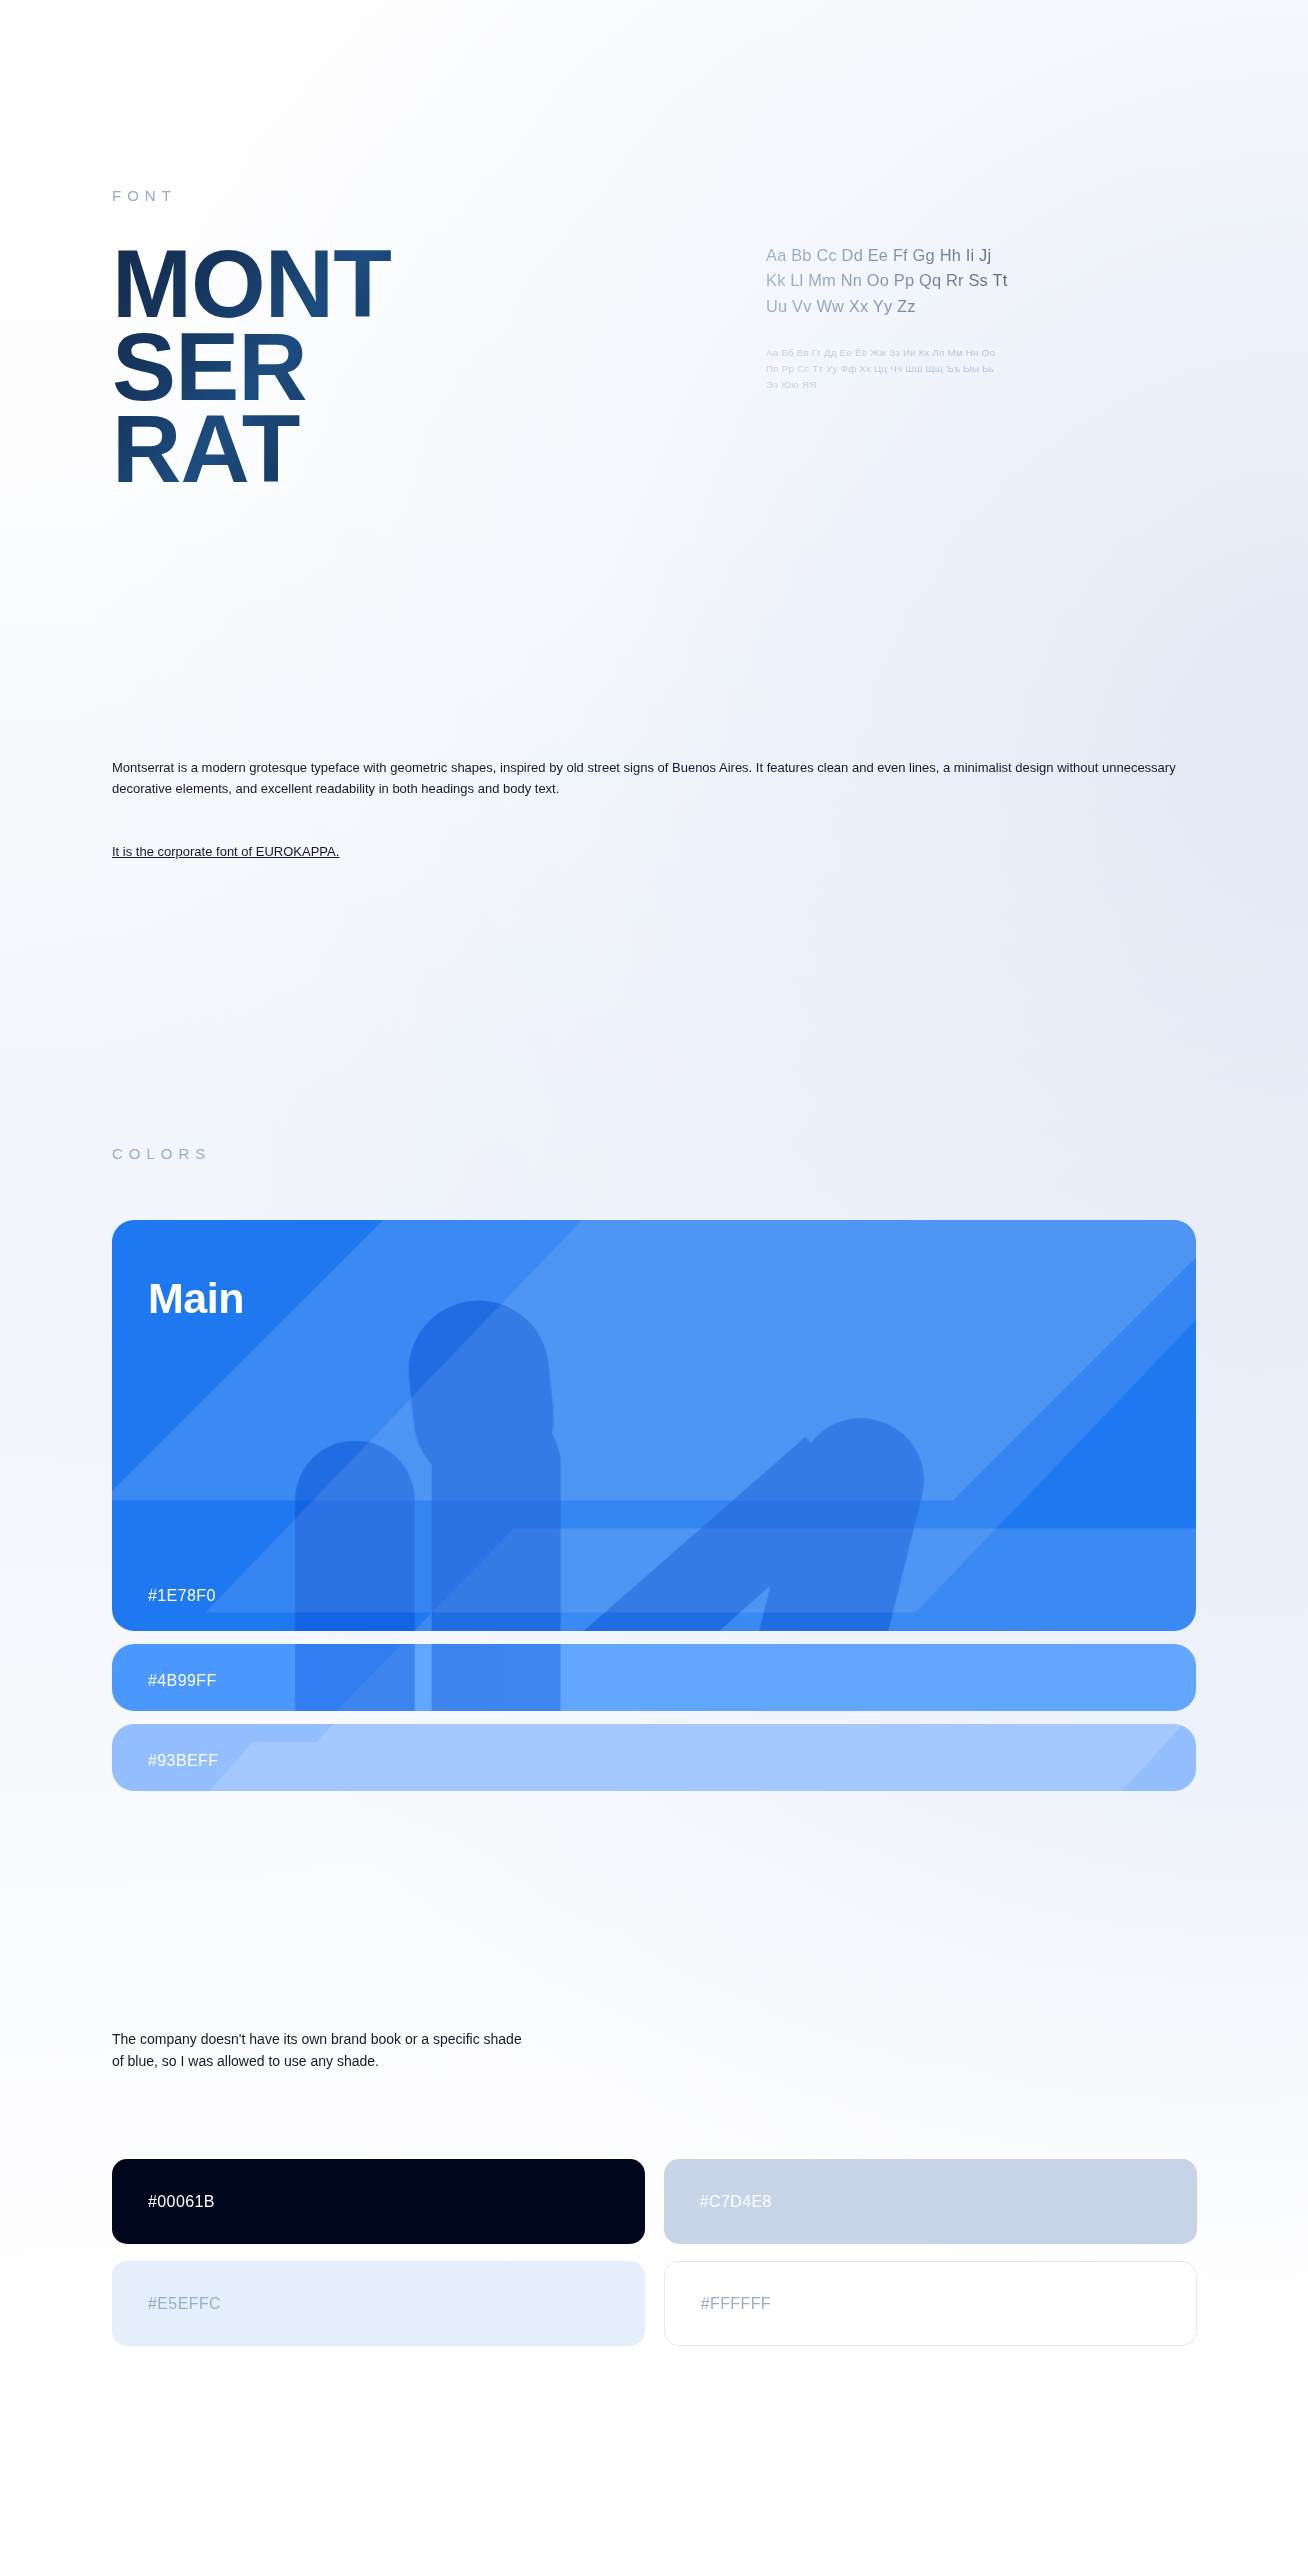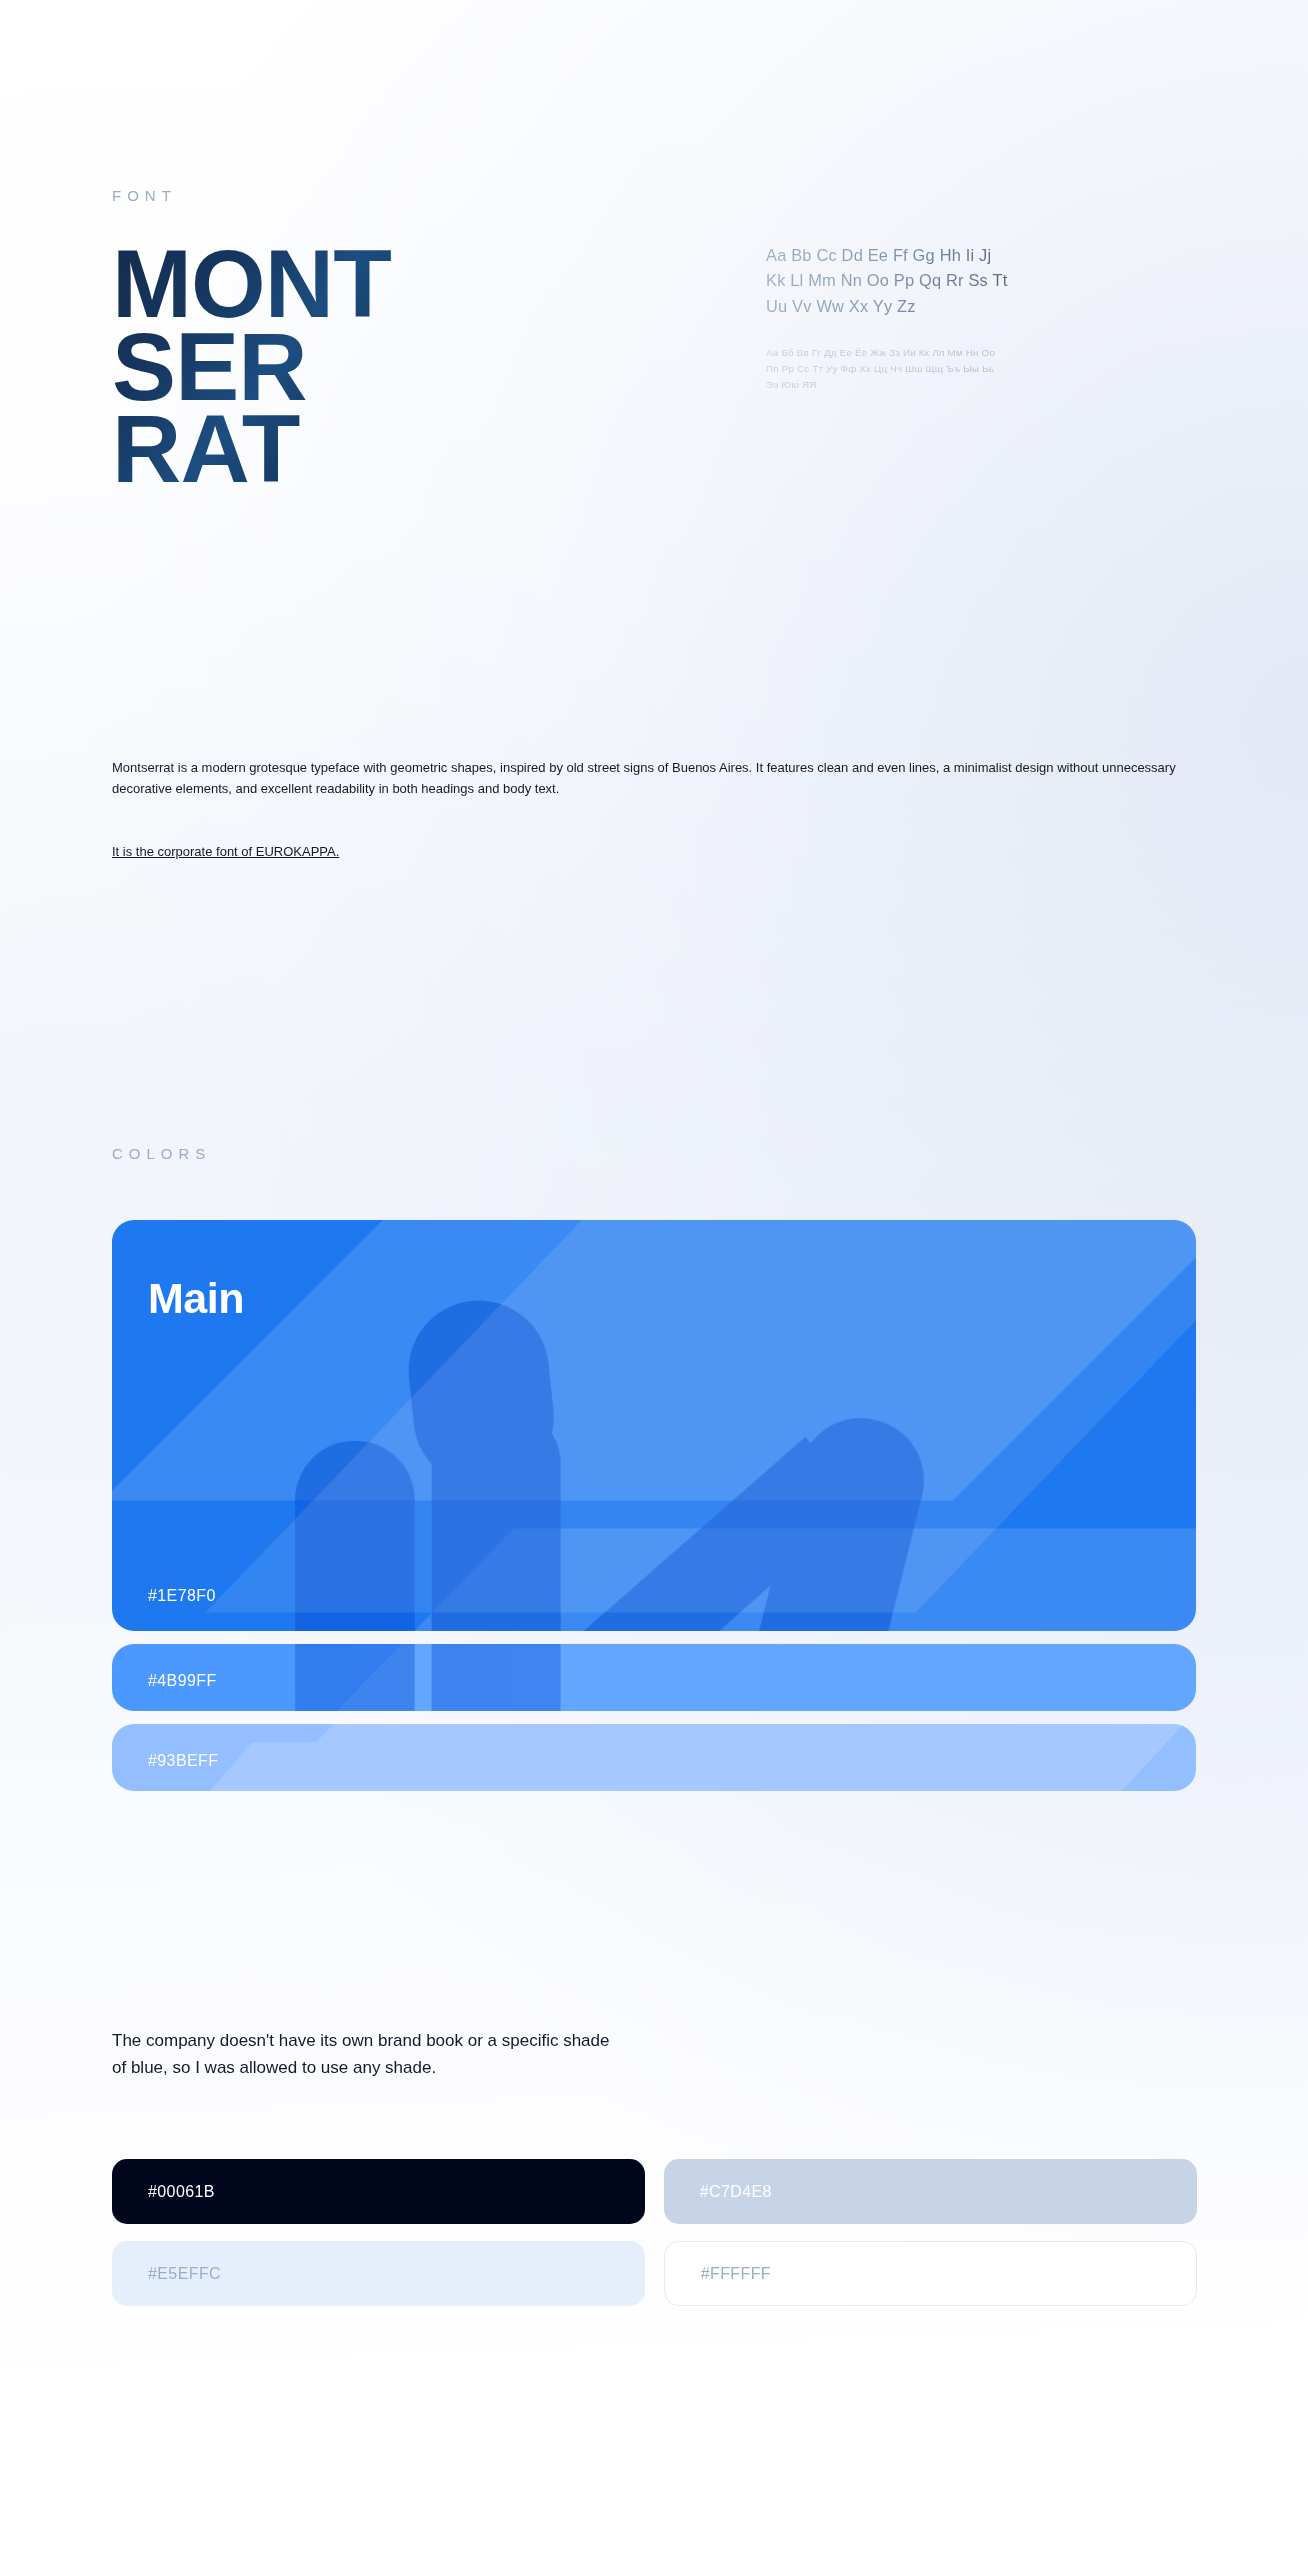--- a/index.html
+++ b/index.html
@@ -135,38 +135,38 @@
     pointer-events: none;
   }
   .deco-svg { position: absolute; left: 0; top: 0; width: 1084px; height: 572px; }
 
   .swatch-2 .deco-svg { top: -424px; }
   .swatch-3 .deco-svg { top: -505px; }
 
   
   .note { position: absolute; left: 112px; top: 2028px; width: 841px; }
   .note-line {
-    font-size: 17px;
+    font-size: 14px;
     line-height: 1.58;
     color: #121a2c;
   }
 
   
   .neutral-grid {
     position: absolute;
     left: 112px;
     top: 2159px;
     width: 1084px;
     display: grid;
     grid-template-columns: 533px 533px;
     column-gap: 18.7px;
     row-gap: 17px;
   }
   .neutral-card {
-    height: 65px;
+    height: 85px;
     border-radius: 15px;
     display: flex;
     align-items: center;
     padding-left: 36px;
   }
   .neutral-card .hex { padding: 0; }
 
   .nc-dark   { background: #00061B; }
   .nc-dark  .hex { color: #ffffff; }
   .nc-gray   { background: #C7D4E8; }

